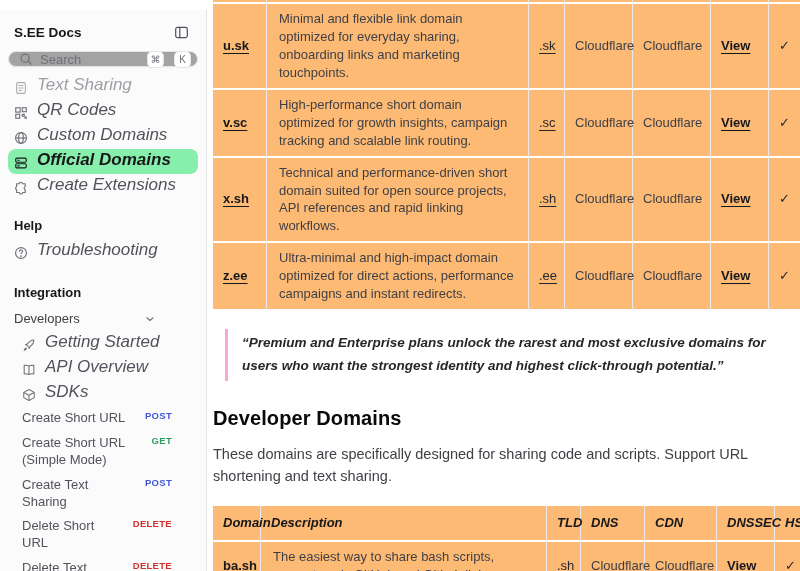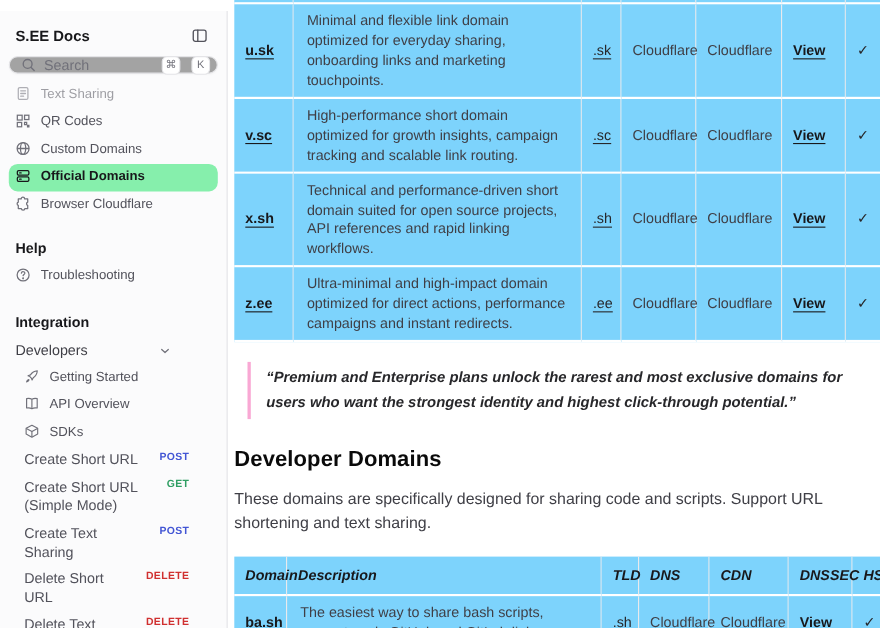--- a/index.html
+++ b/index.html
@@ -17,22 +17,22 @@
                display:flex; align-items:center; gap:7px; padding:0 6px 0 10px; box-shadow:0 1px 2px rgba(0,0,0,.03); }
   .searchbox .mag { color:#71717a; flex:0 0 auto; display:flex; }
   .searchbox input { border:0; outline:0; background:transparent; flex:1 1 auto; min-width:0;
                      font-family:"Liberation Sans",sans-serif; font-size:13px; color:#3f3f46; }
   .searchbox input::placeholder { color:#71717a; }
   .kbd { display:inline-flex; align-items:center; justify-content:center; min-width:17px; height:17px;
          border:1px solid #e4e4e7; border-radius:5px; background:#fff; font-size:10px; color:#71717a; padding:0 3px; }
   .kbd + .kbd { margin-left:3px; }
 
   .nav { margin-top:7px; }
-  .nav-item { display:flex; align-items:flex-start; gap:9px; padding:4px 6px; border-radius:8px;
-              font-size:12px; color:#52525b; height:25px; cursor:pointer; }
+  .nav-item { display:flex; align-items:flex-end; gap:9px; padding:4px 6px; border-radius:8px;
+              font-size:17px; color:#52525b; height:25px; cursor:pointer;font-style:italic; }
   .nav-item .ic { display:flex; color:#71717a; flex:0 0 auto; }
   .nav-item.faded { opacity:.55; }
   .nav-item.active { background:#86efac; color:#18181b; font-weight:bold; }
   .nav-item.active .ic { color:#18181b; }
 
   .sec-heading { font-size:13px; font-weight:bold; color:#18181b; padding:0 6px; margin-top:21px; margin-bottom:6px; }
   .sec-heading.first { margin-top:19px; }
 
   .collapse-row { display:flex; align-items:center; justify-content:space-between; padding:4px 42px 4px 6px;
                   font-size:13px; color:#3f3f46; height:25px; cursor:pointer; }
@@ -45,21 +45,21 @@
   .badge.post { color:#4255d4; }
   .badge.get { color:#2f9e63; }
   .badge.delete { color:#d03030; }
 
   
   .main { position:absolute; left:208px; top:0; right:0; bottom:0; background:#fff; padding-left:5px; overflow:hidden; }
 
   table.dtable { border-collapse:separate; border-spacing:0; table-layout:fixed; }
   table.t1 { width:630px; margin-top:-52px; }
   table.t2 { width:636px; margin-top:18px; }
-  .dtable td, .dtable th { background:#7dd3fc; border-bottom:2px solid #fff; border-right:1px solid #e9e9ec;
+  .dtable td, .dtable th { background:#fdba74; border-bottom:2px solid #fff; border-right:1px solid #e9e9ec;
                            font-size:13px; color:#3f3f46; padding:5px 10px; vertical-align:middle; line-height:1.38; }
   .dtable tr > *:last-child { border-right:0; }
   .dtable th { text-align:left; font-weight:bold; color:#18181b; padding:8px 10px;font-style:italic; }
   td.c-desc { padding:6px 12px; }
   tr.sliver td { height:56px; padding:0; }
   a.dom { color:#18181b; font-weight:bold; text-decoration:underline; text-underline-offset:3px; cursor:pointer; }
   a.tld { color:#27272a; text-decoration:underline; text-underline-offset:3px; cursor:pointer; }
   a.view { color:#18181b; font-weight:bold; text-decoration:underline; text-underline-offset:3px; cursor:pointer; }
   td.c-hsts { color:#27272a; }
 
@@ -144,21 +144,21 @@
             </svg>
         </span>
         <span>Official Domains</span>
       </div>
       <div class="nav-item">
         <span class="ic">
           <svg width="14" height="14" viewBox="0 0 16 16" fill="none" stroke="currentColor" stroke-width="1.3" stroke-linejoin="round">
               <path d="M6 3.2a1.8 1.8 0 0 1 3.6 0h3.2v3.4a1.8 1.8 0 0 0 0 3.4v3.2H9.8a1.8 1.8 0 0 1-3.6 0H3V10a1.8 1.8 0 0 1 0-3.4V3.2h3z"></path>
             </svg>
         </span>
-        <span>Browser Cloudflare</span>
+        <span>Create Extensions</span>
       </div>
     </nav>
 
     <div class="sec-heading first">Help</div>
     <div class="nav-item">
       <span class="ic">
         <svg width="14" height="14" viewBox="0 0 16 16" fill="none" stroke="currentColor" stroke-width="1.3" stroke-linecap="round">
             <circle cx="8" cy="8" r="6.2"></circle>
             <path d="M6.2 6.1c.2-1 1-1.7 1.9-1.6 1 0 1.8.8 1.7 1.7-.1 1.2-1.6 1.4-1.8 2.5"></path>
             <circle cx="8" cy="11.5" r=".4" fill="currentColor"></circle>

